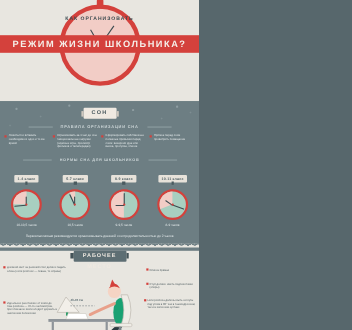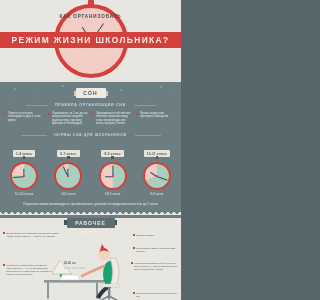--- a/index.html
+++ b/index.html
@@ -1,20 +1,20 @@
 <!DOCTYPE html>
 <html><head>
 <meta charset="utf-8">
 <style>
   html,body{margin:0;padding:0;background:#57676c;}
   body{width:181px;height:300px;overflow:hidden;font-family:"Liberation Sans",sans-serif;}
   #poster{position:relative;width:181px;height:300px;background:#6d7e83;overflow:hidden;}
 
   
-  .hdr{position:relative;height:82px;background:#e8e6e0;}
+  .hdr{position:relative;height:92px;background:#e8e6e0;}
   .hdr-top{position:absolute;left:0;top:0;width:181px;height:46px;background:#e8e6e0;}
   .clockwrap{position:absolute;left:50%;top:4px;transform:translateX(-50%);
     width:74px;height:74px;border-radius:50%;background:#f2cdc6;border:4px solid #d4413c;box-sizing:border-box;}
   .clockwrap:after{content:"";position:absolute;left:50%;top:50%;width:3px;height:3px;margin:-1.5px;border-radius:50%;background:#d4413c;}
   .hand{position:absolute;left:50%;top:50%;background:#3b4b50;transform-origin:0 50%;}
   .h1{width:17px;height:1.4px;transform:rotate(-120deg);}
   .h2{width:22px;height:1.2px;transform:rotate(-55deg);}
   .stem{position:absolute;left:50%;top:-9px;margin-left:-3px;width:6px;height:9px;background:#d4413c;border-radius:2px 2px 0 0;}
   .arc-text{position:absolute;left:0;top:14px;width:181px;text-align:center;
     font-size:4.6px;font-weight:bold;letter-spacing:.9px;color:#3b4b50;}

